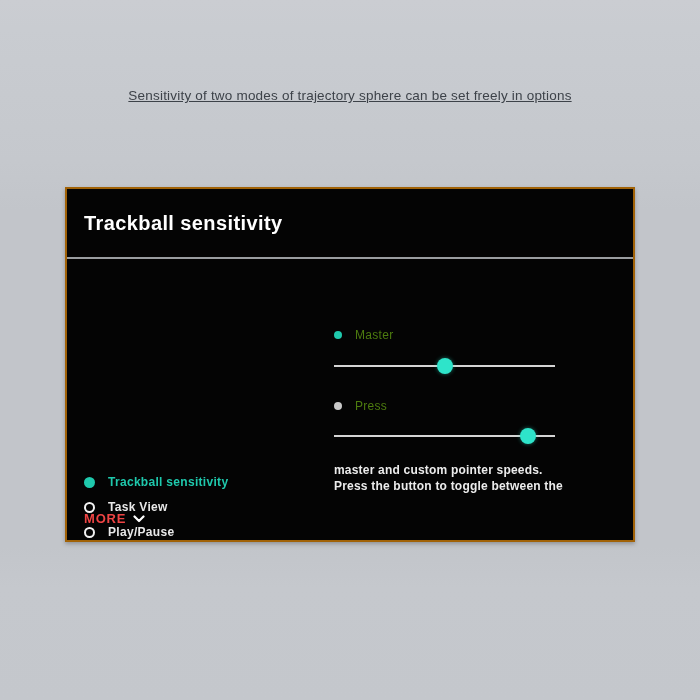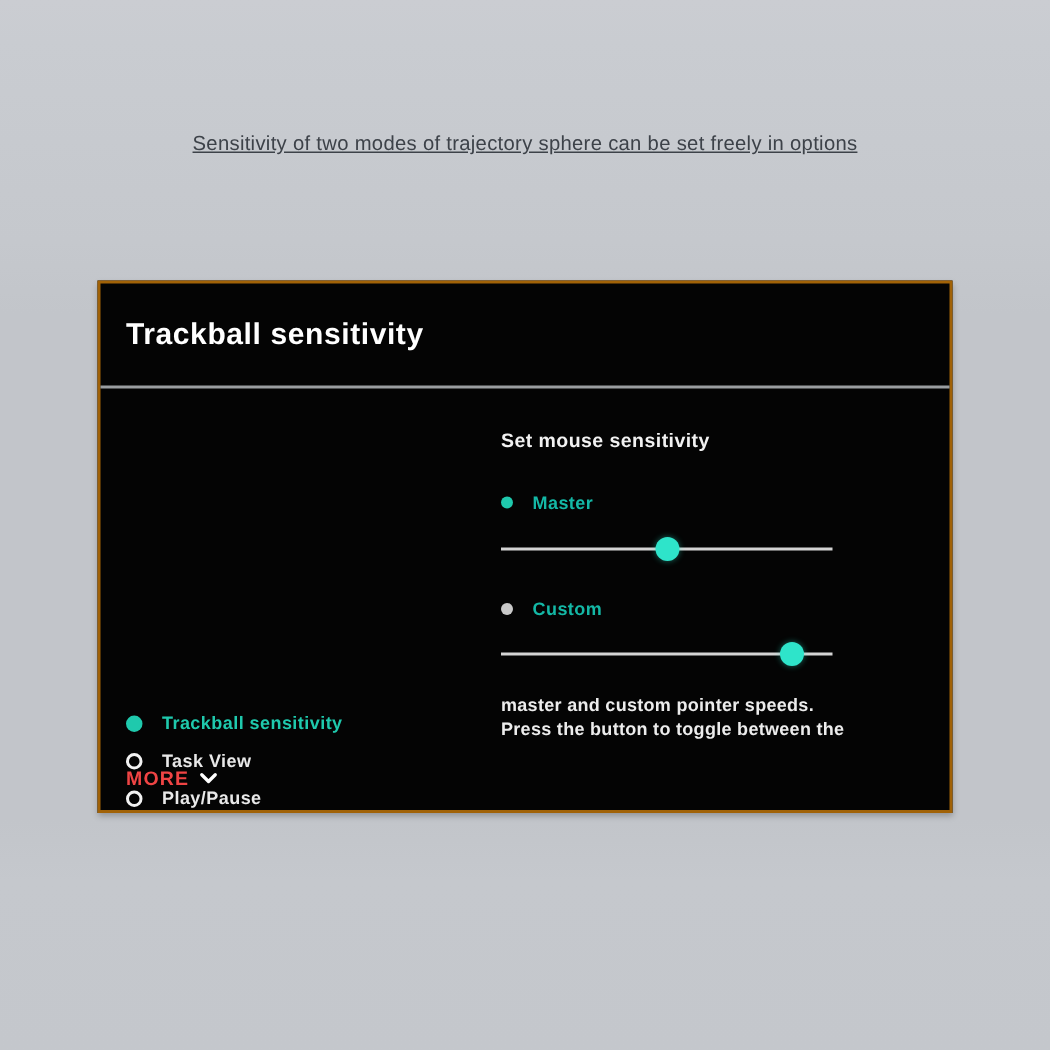--- a/index.html
+++ b/index.html
@@ -45,21 +45,21 @@
 
   
   .content-heading{
     position:absolute;left:267px;top:97px;
     color:#f2f2f2;font-size:13px;font-weight:700;letter-spacing:.3px;
   }
   .radio-row{position:absolute;left:267px;display:flex;align-items:center;gap:13px;cursor:pointer;}
   .radio-row .mini-dot{width:8px;height:8px;border-radius:50%;flex:0 0 auto;}
   .mini-dot.teal{background:#1fc9ad;}
   .mini-dot.gray{background:#c9c9c9;}
-  .radio-label{font-size:12px;font-weight:700;color:#14b8a6;letter-spacing:.3px;}
+  .radio-label{font-size:12px;font-weight:400;color:#4d7c0f;letter-spacing:.3px;}
   .row-master{top:139px;}
   .row-custom{top:210px;}
 
   .slider{position:absolute;left:267px;width:221px;height:16px;cursor:pointer;}
   .slider-master{top:169px;}
   .slider-custom{top:239px;}
   .slider .track{position:absolute;left:0;right:0;top:7px;height:2px;background:#d4d4d4;}
   .slider .thumb{
     position:absolute;top:8px;width:16px;height:16px;border-radius:50%;
     background:#2ee4ca;transform:translate(-50%,-50%);
@@ -95,34 +95,33 @@
     <span class="side-label">Play/Pause</span>
   </div>
 
   <div class="more-btn">
     <span>MORE</span>
     <svg width="12" height="8" viewBox="0 0 12 8">
       <path d="M1.5 1.5 L6 6 L10.5 1.5" fill="none" stroke="#ffffff" stroke-width="2.2" stroke-linecap="round" stroke-linejoin="round"></path>
     </svg>
   </div>
 
-  <div class="content-heading">Set mouse sensitivity</div>
 
   <div class="radio-row row-master">
     <span class="mini-dot teal"></span>
     <span class="radio-label">Master</span>
   </div>
   <div class="slider slider-master">
     <div class="track"></div>
     <div class="thumb" style="left: 50%;"></div>
   </div>
 
   <div class="radio-row row-custom">
     <span class="mini-dot gray"></span>
-    <span class="radio-label">Custom</span>
+    <span class="radio-label">Press</span>
   </div>
   <div class="slider slider-custom">
     <div class="track"></div>
     <div class="thumb" style="left: 88%;"></div>
   </div>
 
   <div class="content-desc">
     <div>master and custom pointer speeds.</div>
     <div>Press the button to toggle between the</div>
   </div>

